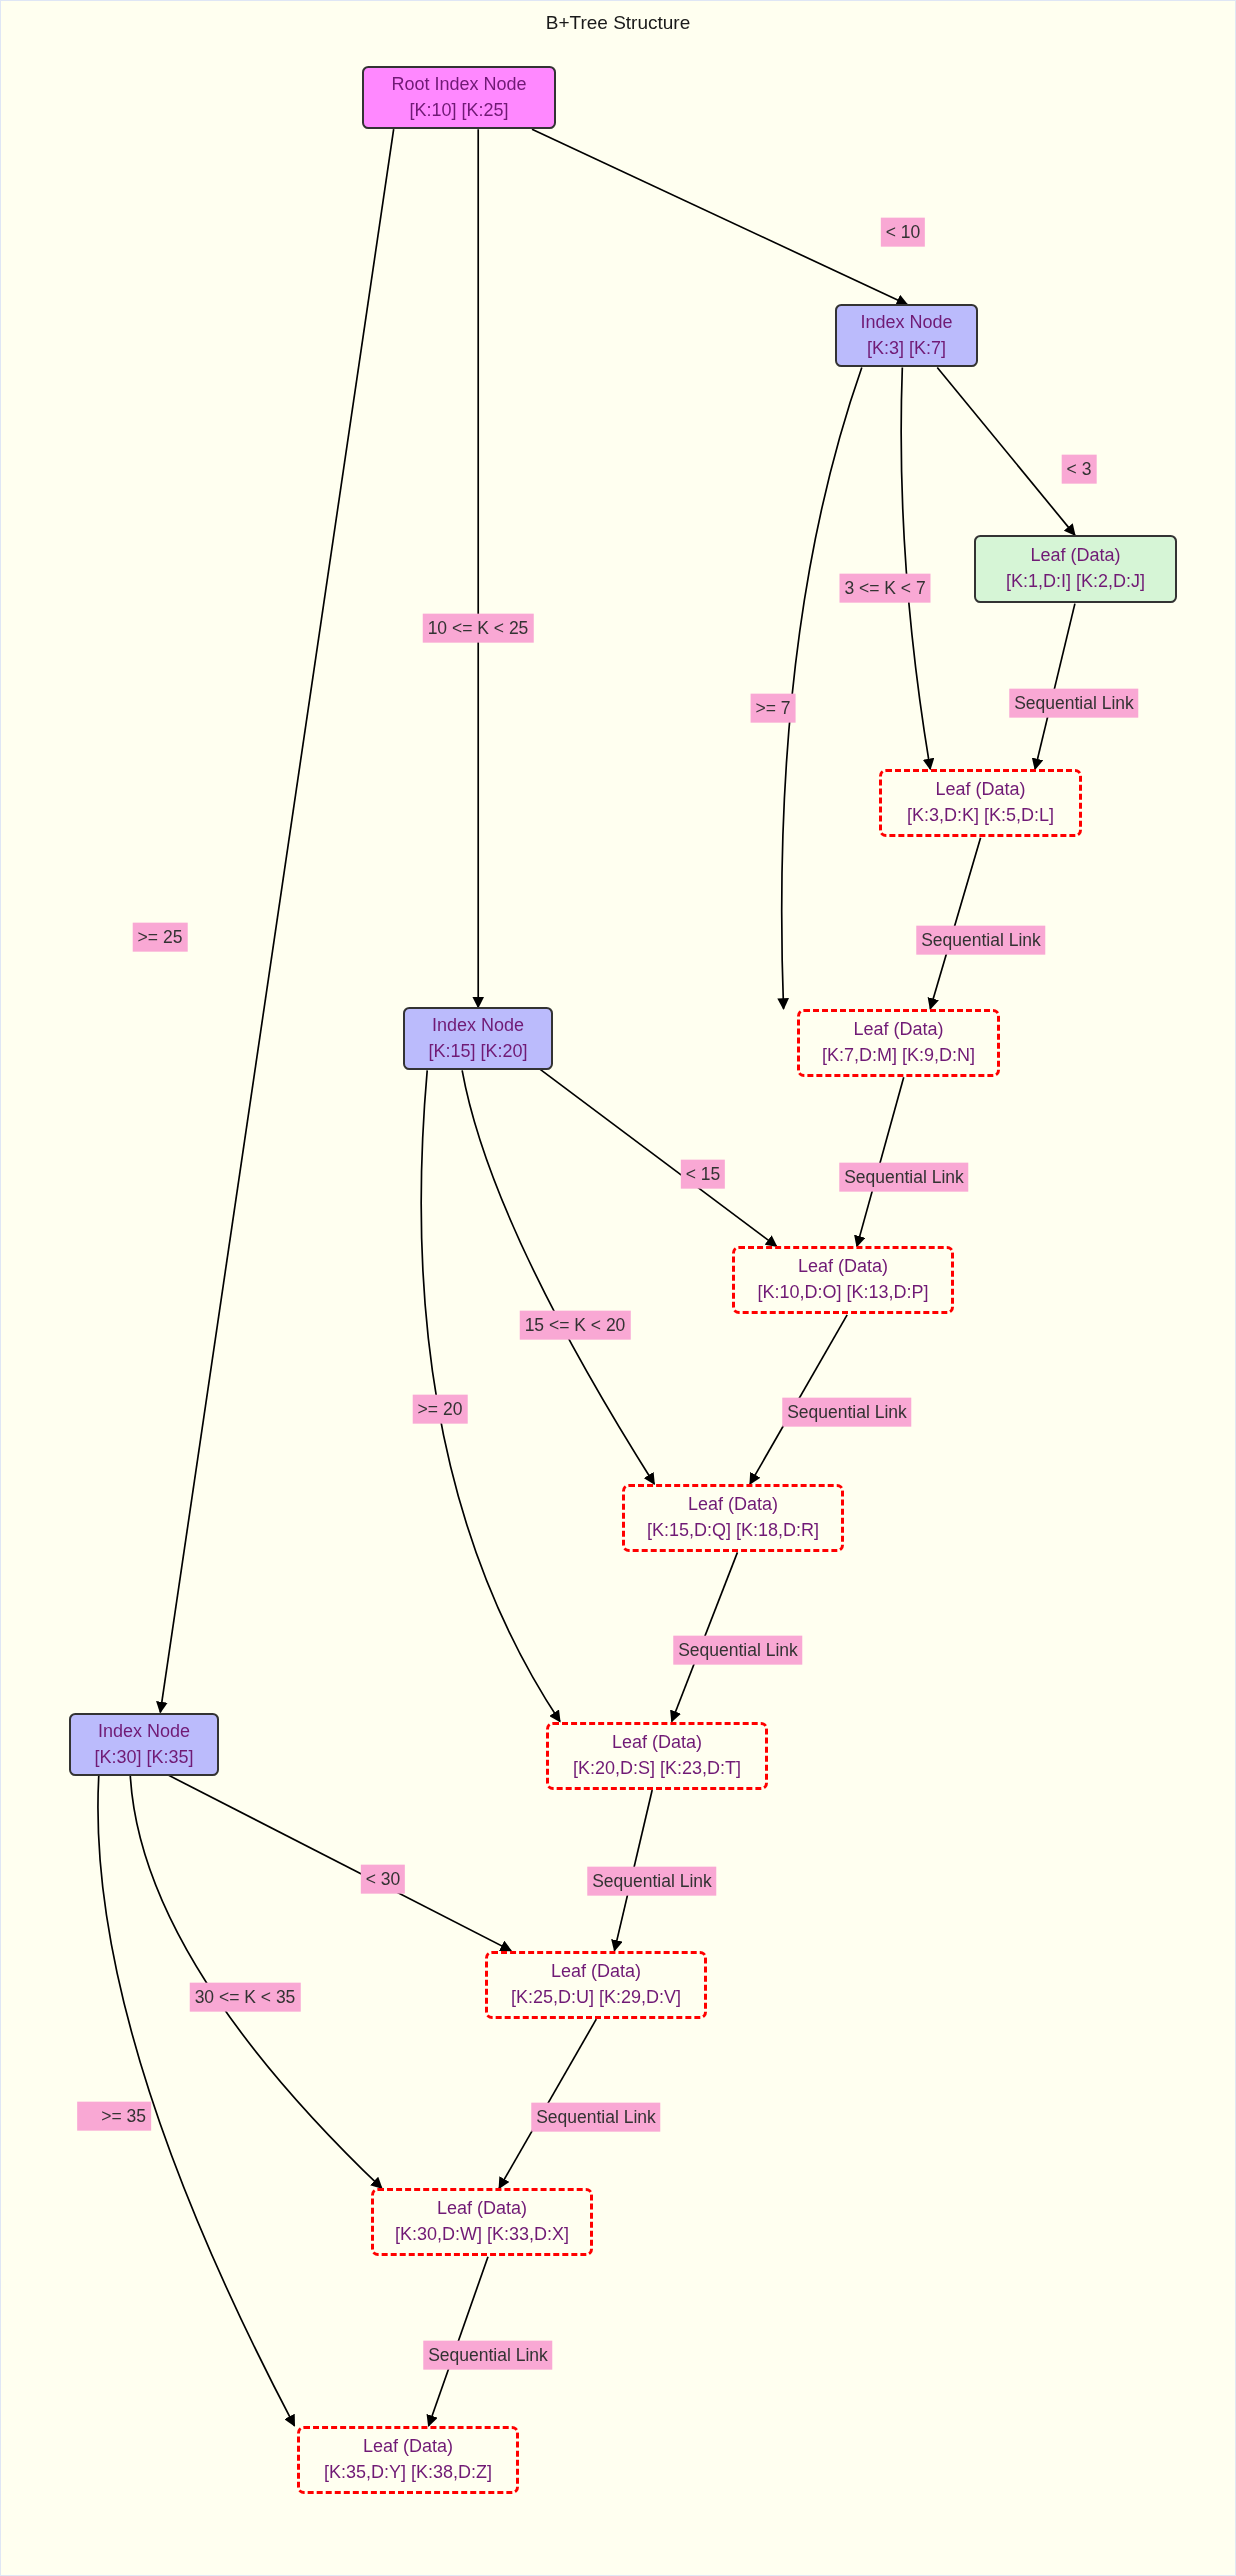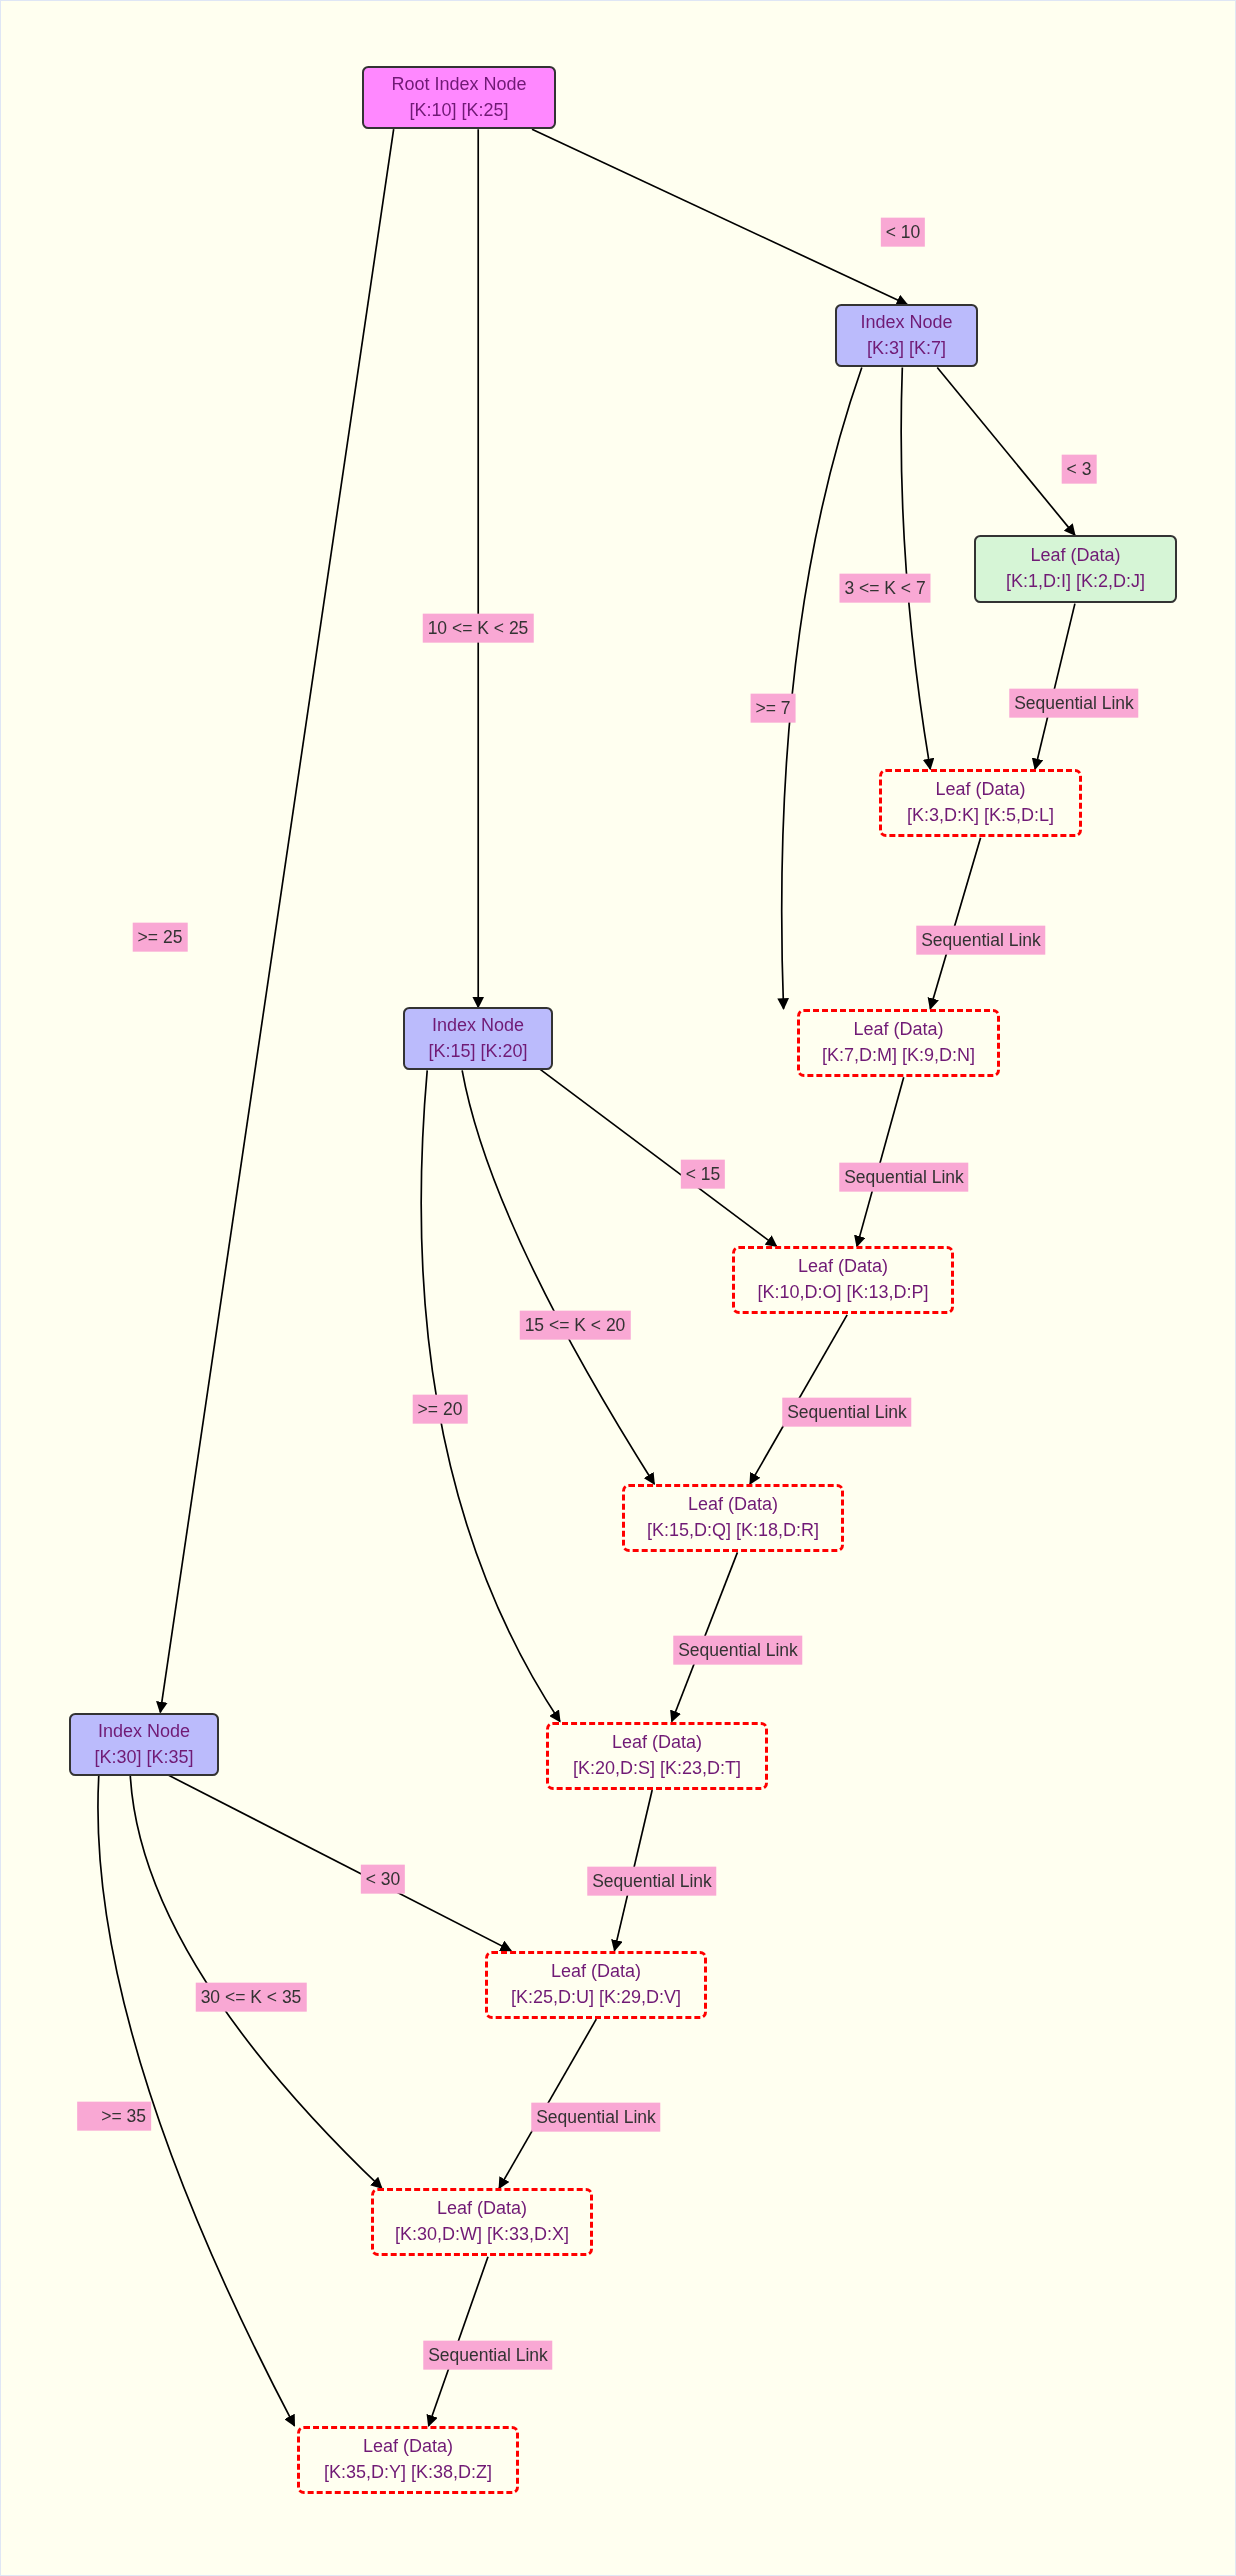--- a/index.html
+++ b/index.html
@@ -79,20 +79,21 @@
     font-size: 19px;
     color: #1a1a1a;
     z-index: 5;
   }
 </style>
 </head>
 <body>
 
 <div id="canvas">
 
+  <div class="title">B+Tree Structure</div>
 
   <svg id="edges" viewBox="0 0 1769 3686" xmlns="http://www.w3.org/2000/svg">
     <defs>
       <marker id="arrow" viewBox="0 0 10 10" refX="9" refY="5" markerWidth="7" markerHeight="7" orient="auto-start-reverse">
         <path d="M 0 0 L 10 5 L 0 10 z" fill="#000000"></path>
       </marker>
     </defs>
     <g id="edge-paths">
         <path d="M 760 183 L 1297 434" fill="none" stroke="#000000" stroke-width="2.4" marker-end="url(#arrow)"></path>
         <path d="M 683 183 L 683 1440" fill="none" stroke="#000000" stroke-width="2.4" marker-end="url(#arrow)"></path>
@@ -175,21 +176,21 @@
       <div class="elabel" style="left: 902px; top: 231px;">&lt; 10</div>
       <div class="elabel" style="left: 477px; top: 579px; margin-top: 48px;">10 &lt;= K &lt; 25</div>
       <div class="elabel" style="left: 159px; top: 936px;">&gt;= 25</div>
       <div class="elabel" style="left: 1078px; top: 468px;">&lt; 3</div>
       <div class="elabel" style="left: 884px; top: 587px;">3 &lt;= K &lt; 7</div>
       <div class="elabel" style="left: 772px; top: 707px;">&gt;= 7</div>
       <div class="elabel" style="left: 702px; top: 1173px;">&lt; 15</div>
       <div class="elabel" style="left: 574px; top: 1324px;">15 &lt;= K &lt; 20</div>
       <div class="elabel" style="left: 439px; top: 1408px; text-align: center;">&gt;= 20</div>
       <div class="elabel" style="left: 382px; top: 1878px;">&lt; 30</div>
-      <div class="elabel" style="left: 250px; top: 1996px;">30 &lt;= K &lt; 35</div>
+      <div class="elabel" style="left: 244px; top: 1996px;">30 &lt;= K &lt; 35</div>
       <div class="elabel" style="left: 113px; top: 2115px; padding-left: 24px;">&gt;= 35</div>
       <div class="elabel" style="left: 1073px; top: 702px;">Sequential Link</div>
       <div class="elabel" style="left: 980px; top: 939px;">Sequential Link</div>
       <div class="elabel" style="left: 903px; top: 1176px;">Sequential Link</div>
       <div class="elabel" style="left: 846px; top: 1411px;">Sequential Link</div>
       <div class="elabel" style="left: 737px; top: 1649px;">Sequential Link</div>
       <div class="elabel" style="left: 651px; top: 1880px;">Sequential Link</div>
       <div class="elabel" style="left: 595px; top: 2116px;">Sequential Link</div>
       <div class="elabel" style="left: 487px; top: 2354px;">Sequential Link</div>
     </div>

